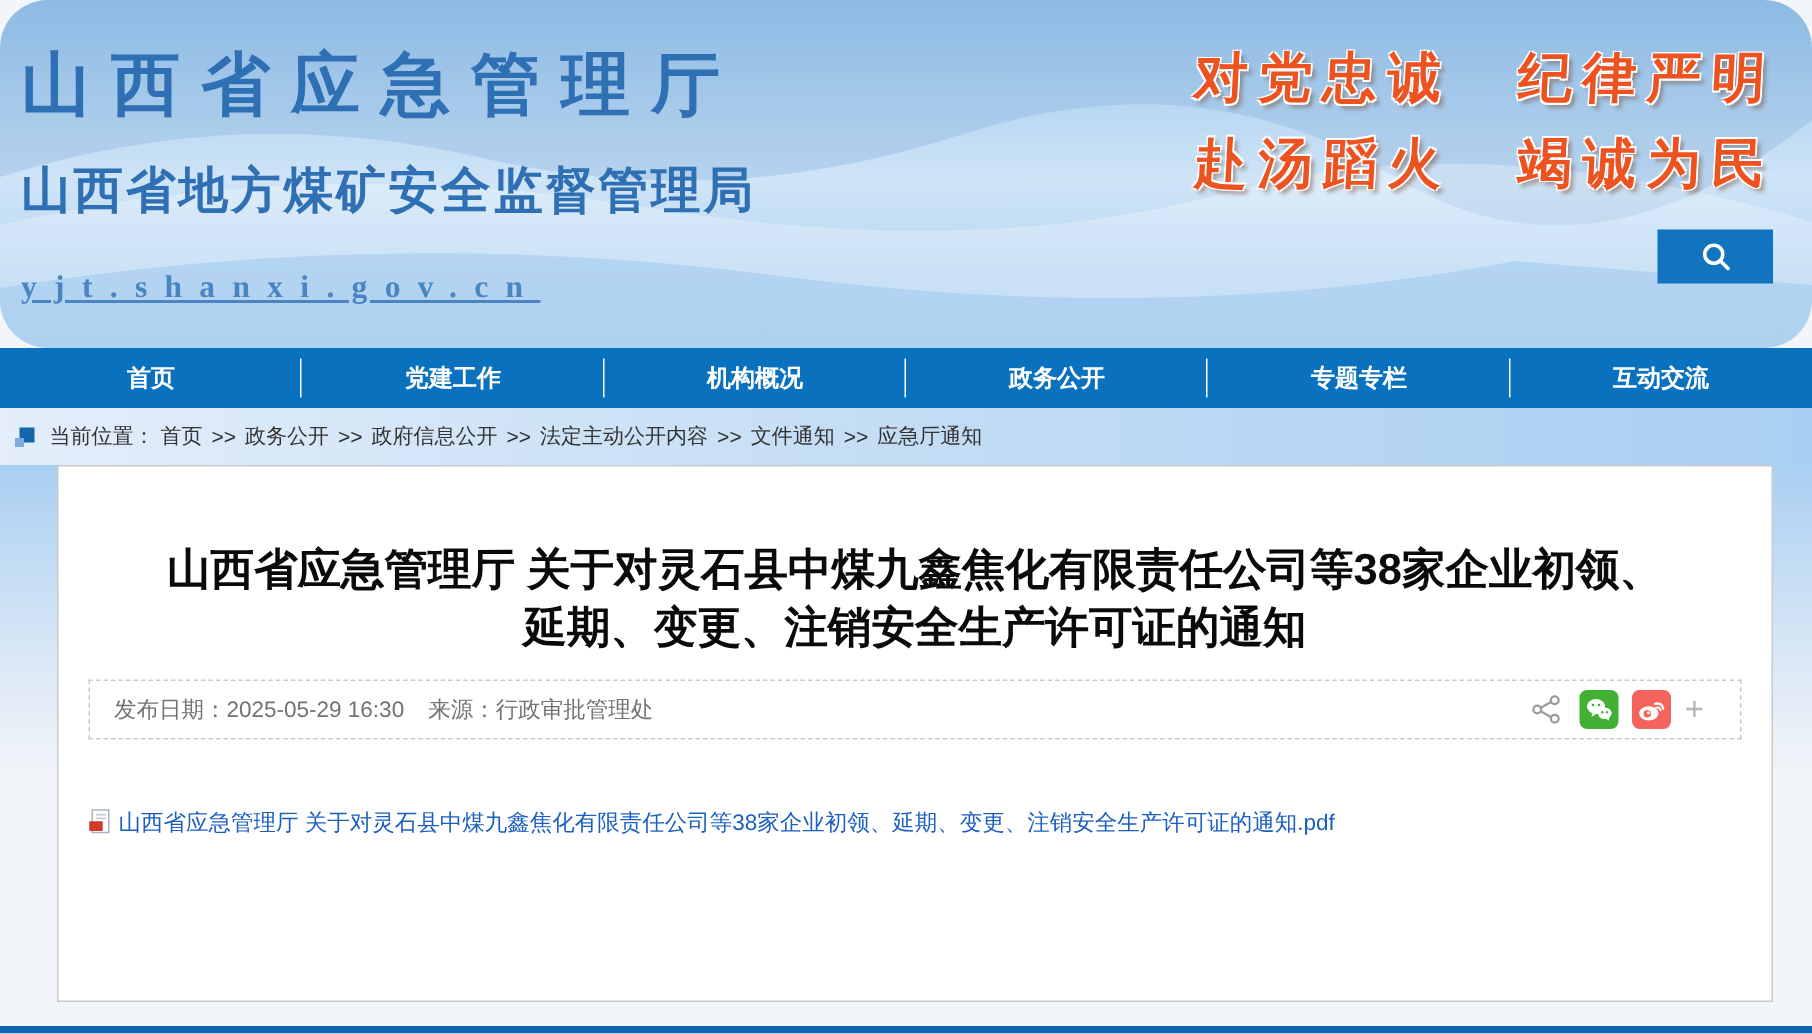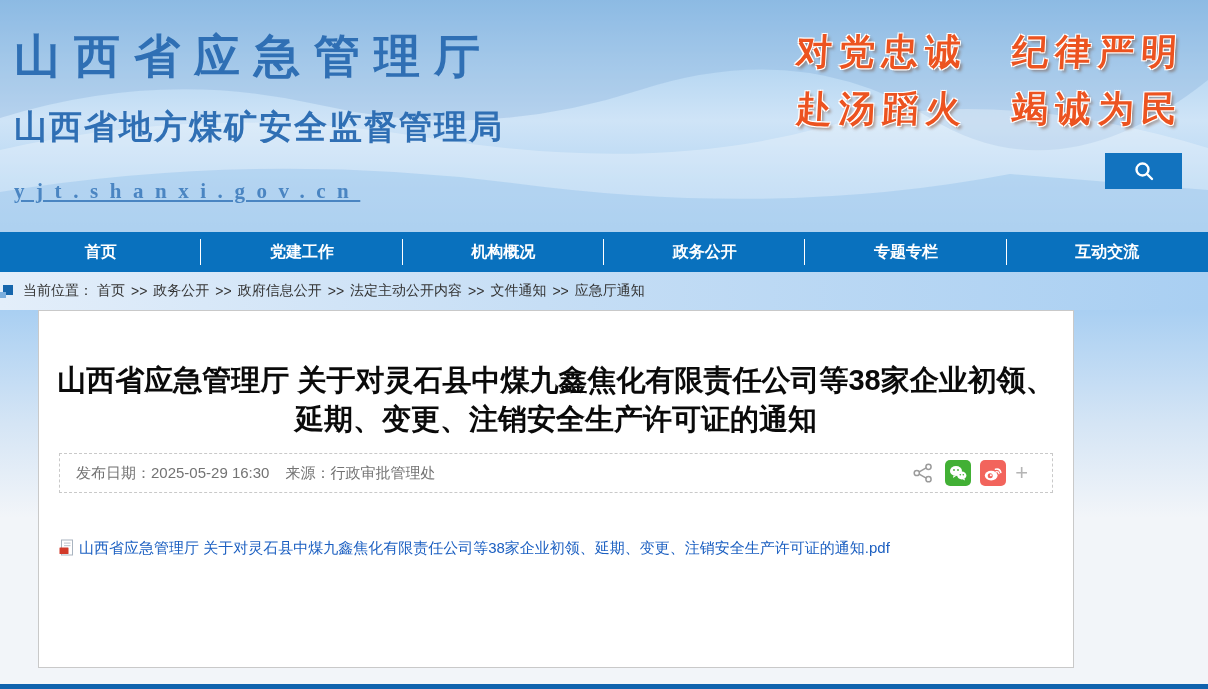--- a/index.html
+++ b/index.html
@@ -9,20 +9,21 @@
     background:#f2f5f9;
     width:1208px; height:689px; overflow:hidden;
     display:flex; flex-direction:column;
   }
 
   
   .site-header {
     position:relative; height:232px; flex:0 0 auto;
     background:linear-gradient(180deg,#93c2e9 0%,#b3d5f1 26%,#cfe4f7 52%,#b7d7f3 78%,#a9cff2 100%);
     overflow:hidden;
+    border-radius:32px;
   }
   .mountains { position:absolute; inset:0; width:100%; height:100%; }
   .header-left { position:absolute; left:14px; top:26px; z-index:2; }
   .site-title {
     font-family:"Liberation Serif","DejaVu Serif",serif;
     font-size:46px; font-weight:700; color:#2f6fb4; letter-spacing:14px; white-space:nowrap;
   }
   .site-subtitle {
     font-family:"Liberation Serif","DejaVu Serif",serif;
     font-size:33px; font-weight:700; color:#2f6fb4; letter-spacing:2px; margin-top:17px; white-space:nowrap;
@@ -57,38 +58,38 @@
   .nav-item {
     flex:1 1 0; display:flex; align-items:center; justify-content:center;
     color:#fff; font-size:16px; font-weight:700; text-decoration:none; position:relative; cursor:pointer;
   }
   .nav-item:not(:last-child)::after {
     content:""; position:absolute; right:0; top:7px; height:26px; width:1px; background:#fff;
   }
 
   
   .breadcrumb-strip {
-    height:38px; flex:0 0 auto; display:flex; align-items:center; padding-left:0;
+    height:38px; flex:0 0 auto; display:flex; align-items:center; padding-left:10px;
     background:linear-gradient(90deg,#e3eefa 0%,#c6def5 45%,#a9cff2 100%);
     font-size:14px; color:#333;
   }
   .crumb-icon { width:13px; height:13px; position:relative; margin-right:10px; }
   .crumb-icon .sq1 { position:absolute; right:0; top:0; width:10px; height:10px; background:#1566ad; }
   .crumb-icon .sq2 { position:absolute; left:0; bottom:0; width:6px; height:6px; background:#7aaede; }
   .crumb-prefix { margin-right:4px; }
   .crumb-link { color:#333; text-decoration:none; cursor:pointer; }
   .crumb-sep { margin:0 6px; color:#333; }
 
   
   .page-main {
     flex:1 1 auto; position:relative;
     background:linear-gradient(180deg,#a9cff2 0%,#d5e5f5 32%,#f2f5f9 58%,#f2f5f9 100%);
   }
   .article-card {
-    width:1036px; margin-left:38px; min-height:358px; background:#fff;
+    width:1144px; margin-left:38px; min-height:358px; background:#fff;
     border:1px solid #c9c9c9; padding-bottom:14px;
   }
   .article-title {
     max-width:1020px; margin:50px auto 0; text-align:center;
     font-size:29px; line-height:39px; font-weight:700; color:#0a0a0a;
     font-family:"Liberation Sans","DejaVu Sans",sans-serif;
   }
   .meta-bar {
     margin:14px 20px 0; height:40px; border:1px dashed #c9c9c9;
     display:flex; align-items:center; justify-content:space-between; padding:0 24px 0 16px;

